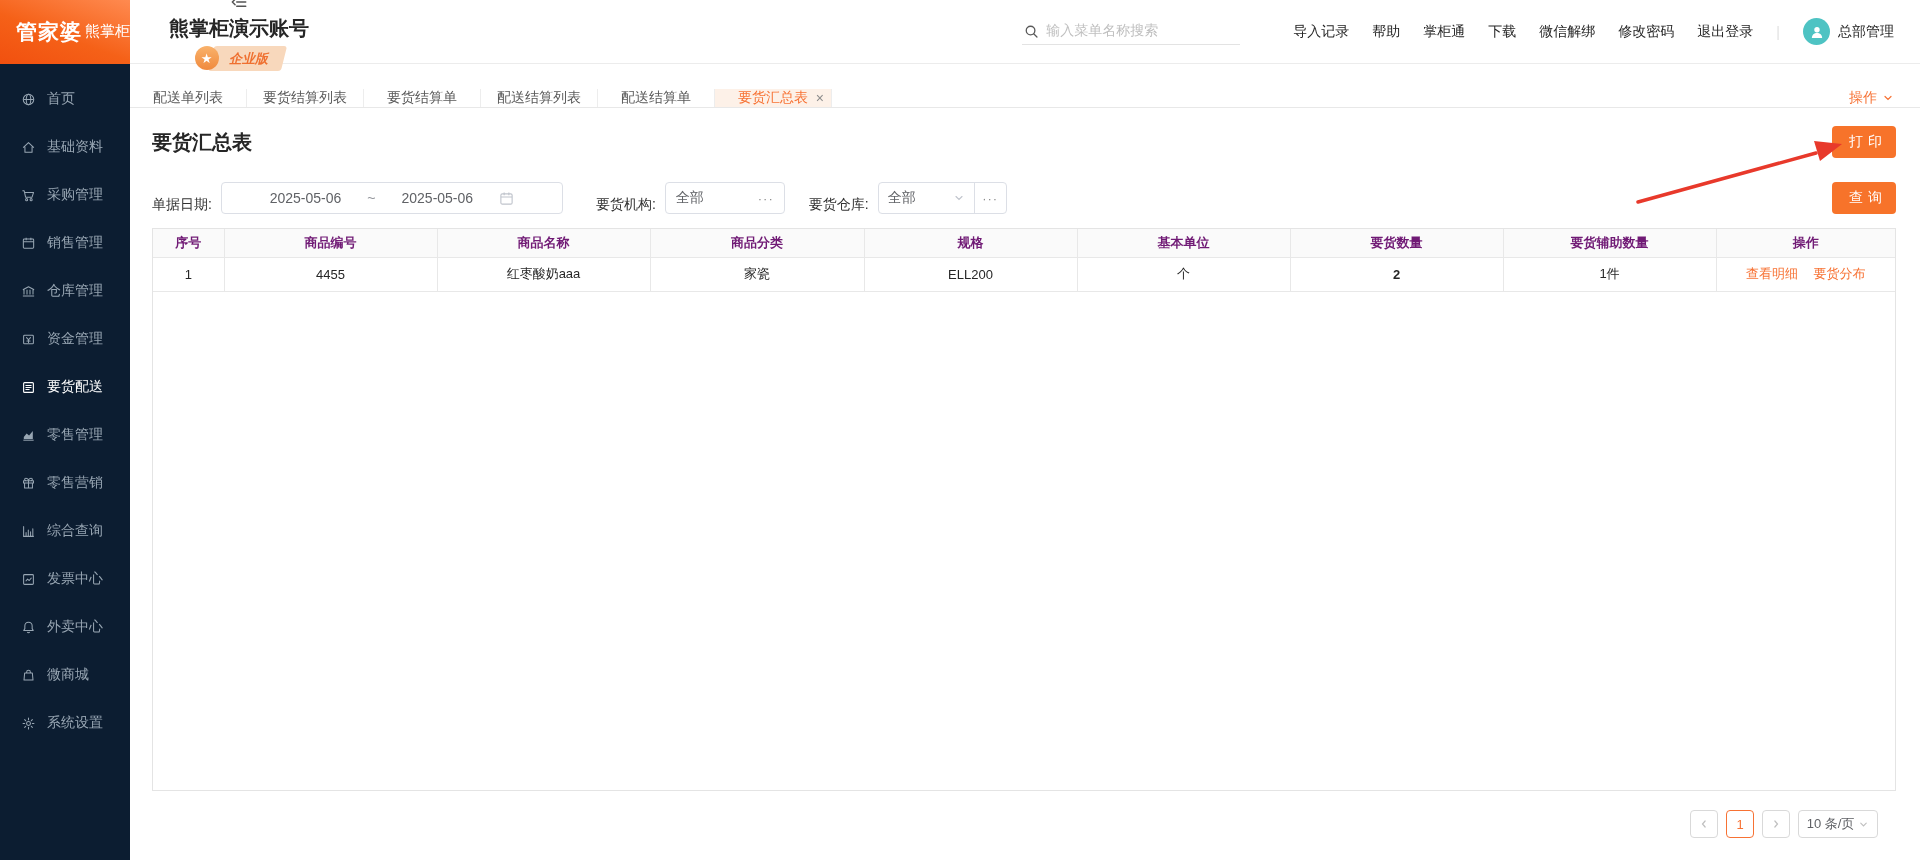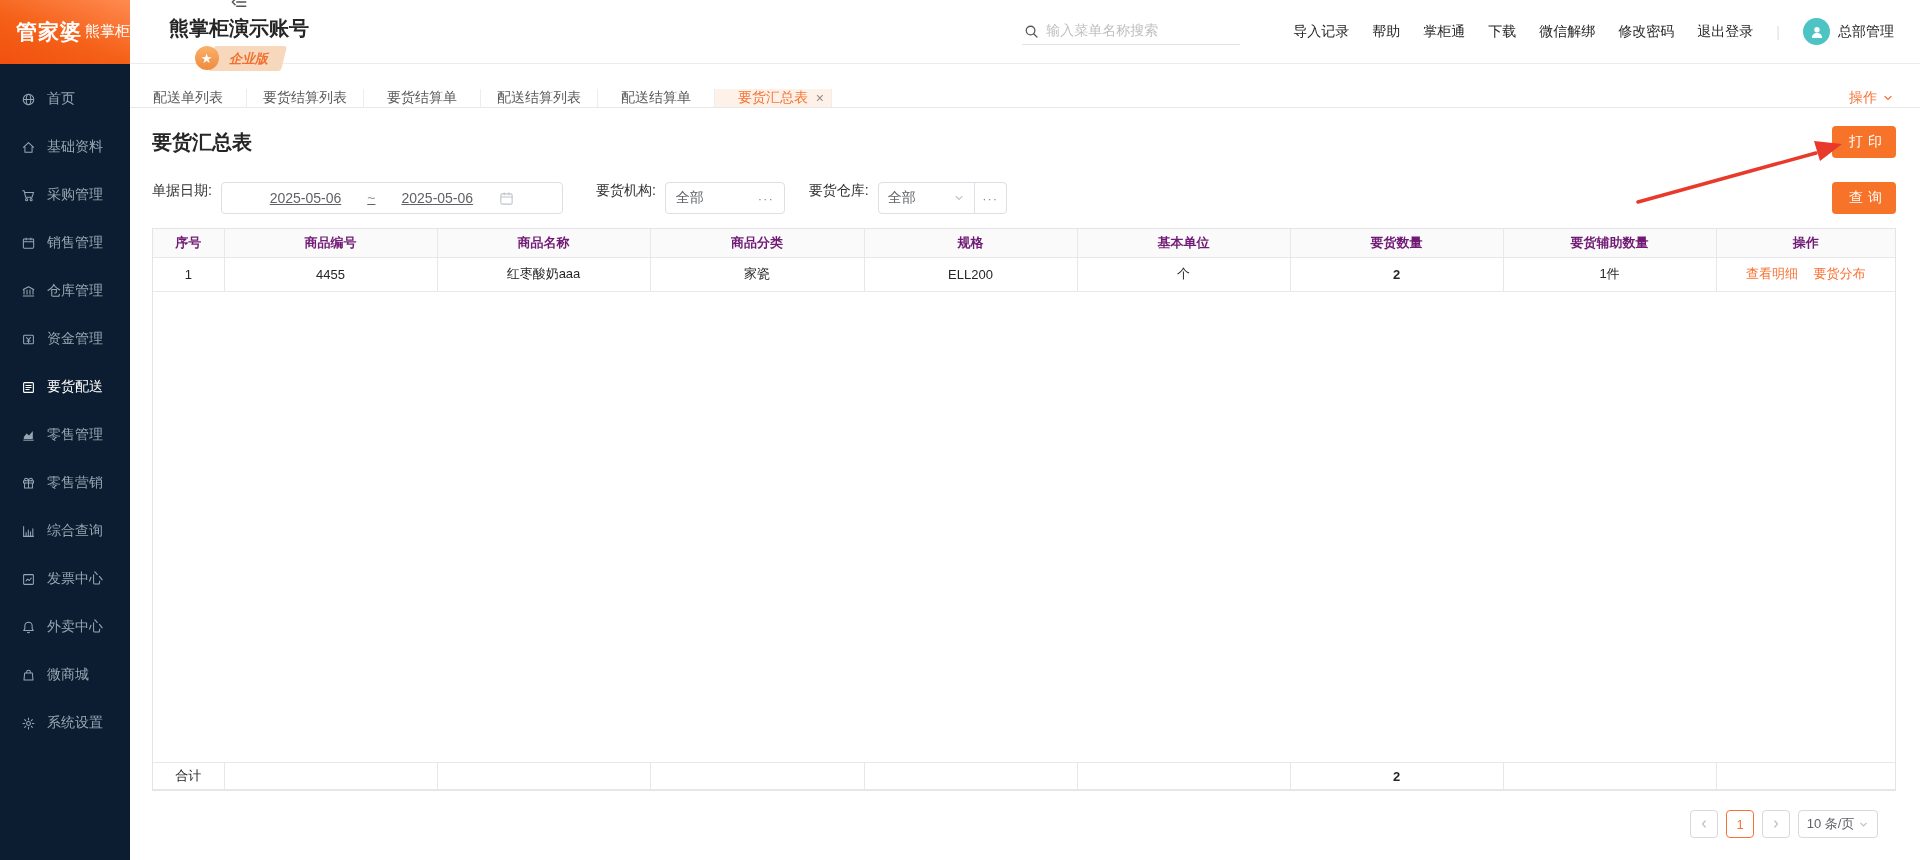--- a/index.html
+++ b/index.html
@@ -55,26 +55,26 @@
     line-height:14px; cursor:pointer; }
   .tab-actions { margin-left:auto; display:flex; align-items:center; gap:5px;
     padding-right:26px; color:#f77234; font-size:14px; cursor:pointer; }
 
   
   .page-head { display:flex; align-items:center; margin:18px 24px 0 22px; height:32px; }
   .page-title { font-size:20px; font-weight:bold; color:#262626; }
   .btn-primary { margin-left:auto; width:64px; height:32px; background:#f7732a; color:#fff;
     border:none; border-radius:4px; font-size:14px; letter-spacing:5px; padding-left:8px;
     cursor:pointer; font-family:inherit; }
-  .filters { display:flex; align-items:flex-start; margin:24px 24px 0 22px; height:32px;
+  .filters { display:flex; align-items:flex-end; margin:24px 24px 0 22px; height:32px;
     font-size:14px; color:#333; }
   .f-label { margin-right:9px; white-space:nowrap; }
   .date-box { width:342px; height:32px; border:1px solid #dcdfe6; border-radius:4px;
     display:flex; align-items:center; justify-content:center; gap:26px; color:#606266;
-    cursor:pointer;text-decoration:underline; }
+    cursor:pointer; }
   .date-sep { color:#909399; }
   .sel-box { height:32px; border:1px solid #dcdfe6; border-radius:4px; display:flex;
     align-items:center; justify-content:space-between; padding:0 10px; color:#606266;
     cursor:pointer; }
   .sel-org { width:120px; margin-right:24px; }
   .dots { color:#8c8c8c; letter-spacing:1px; font-size:13px; }
   .combo { display:flex; border:1px solid #dcdfe6; border-radius:4px; height:32px; }
   .combo .sel { width:96px; display:flex; align-items:center; justify-content:space-between;
     padding:0 9px; border-right:1px solid #dcdfe6; color:#606266; cursor:pointer; }
   .combo .more { width:31px; display:flex; align-items:center; justify-content:center;
@@ -400,46 +400,20 @@
             <td class="qty-cell">2</td>
             <td>1件</td>
             <td>
               <span class="row-link">查看明细</span>
               <span class="row-link">要货分布</span>
             </td>
           </tr>
         </tbody>
       </table>
       <div class="table-empty"></div>
-      <table class="footer-table">
-        <colgroup>
-          <col style="width:71px">
-            <col style="width:213px">
-            <col style="width:213px">
-          <col style="width:214px">
-            <col style="width:213px">
-            <col style="width:213px">
-          <col style="width:213px">
-            <col style="width:213px">
-            <col style="width:179px">
-        </colgroup>
-        <tbody>
-            <tr>
-          <td>合计</td>
-          <td></td>
-              <td></td>
-              <td></td>
-              <td></td>
-              <td></td>
-          <td class="qty-cell">2</td>
-          <td></td>
-              <td></td>
-        </tr>
-      </tbody>
-        </table>
     </div>
 
     <div class="pager">
       <div class="pg-btn">
         <span style="display:flex;">
             <svg width="12" height="12" viewBox="0 0 16 16" fill="none" stroke="currentColor" stroke-width="1.6" stroke-linecap="round">
               <path d="M9.5 4 6 8l3.5 4"></path>
             </svg>
           </span>
       </div>

